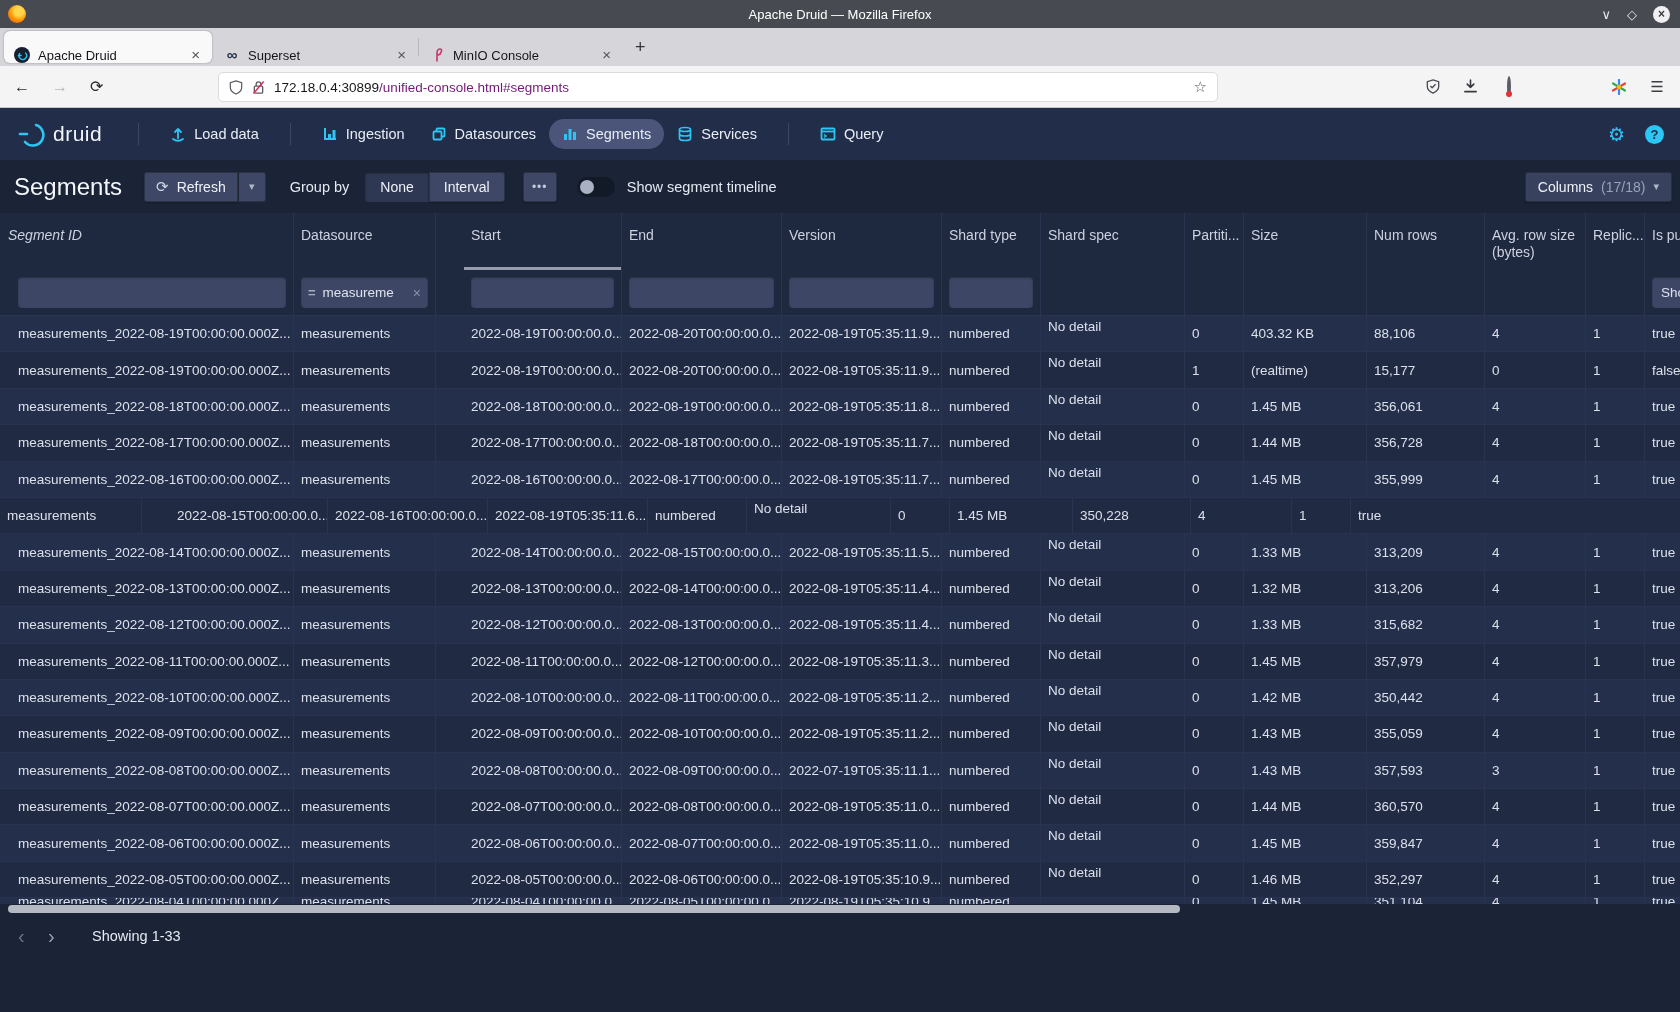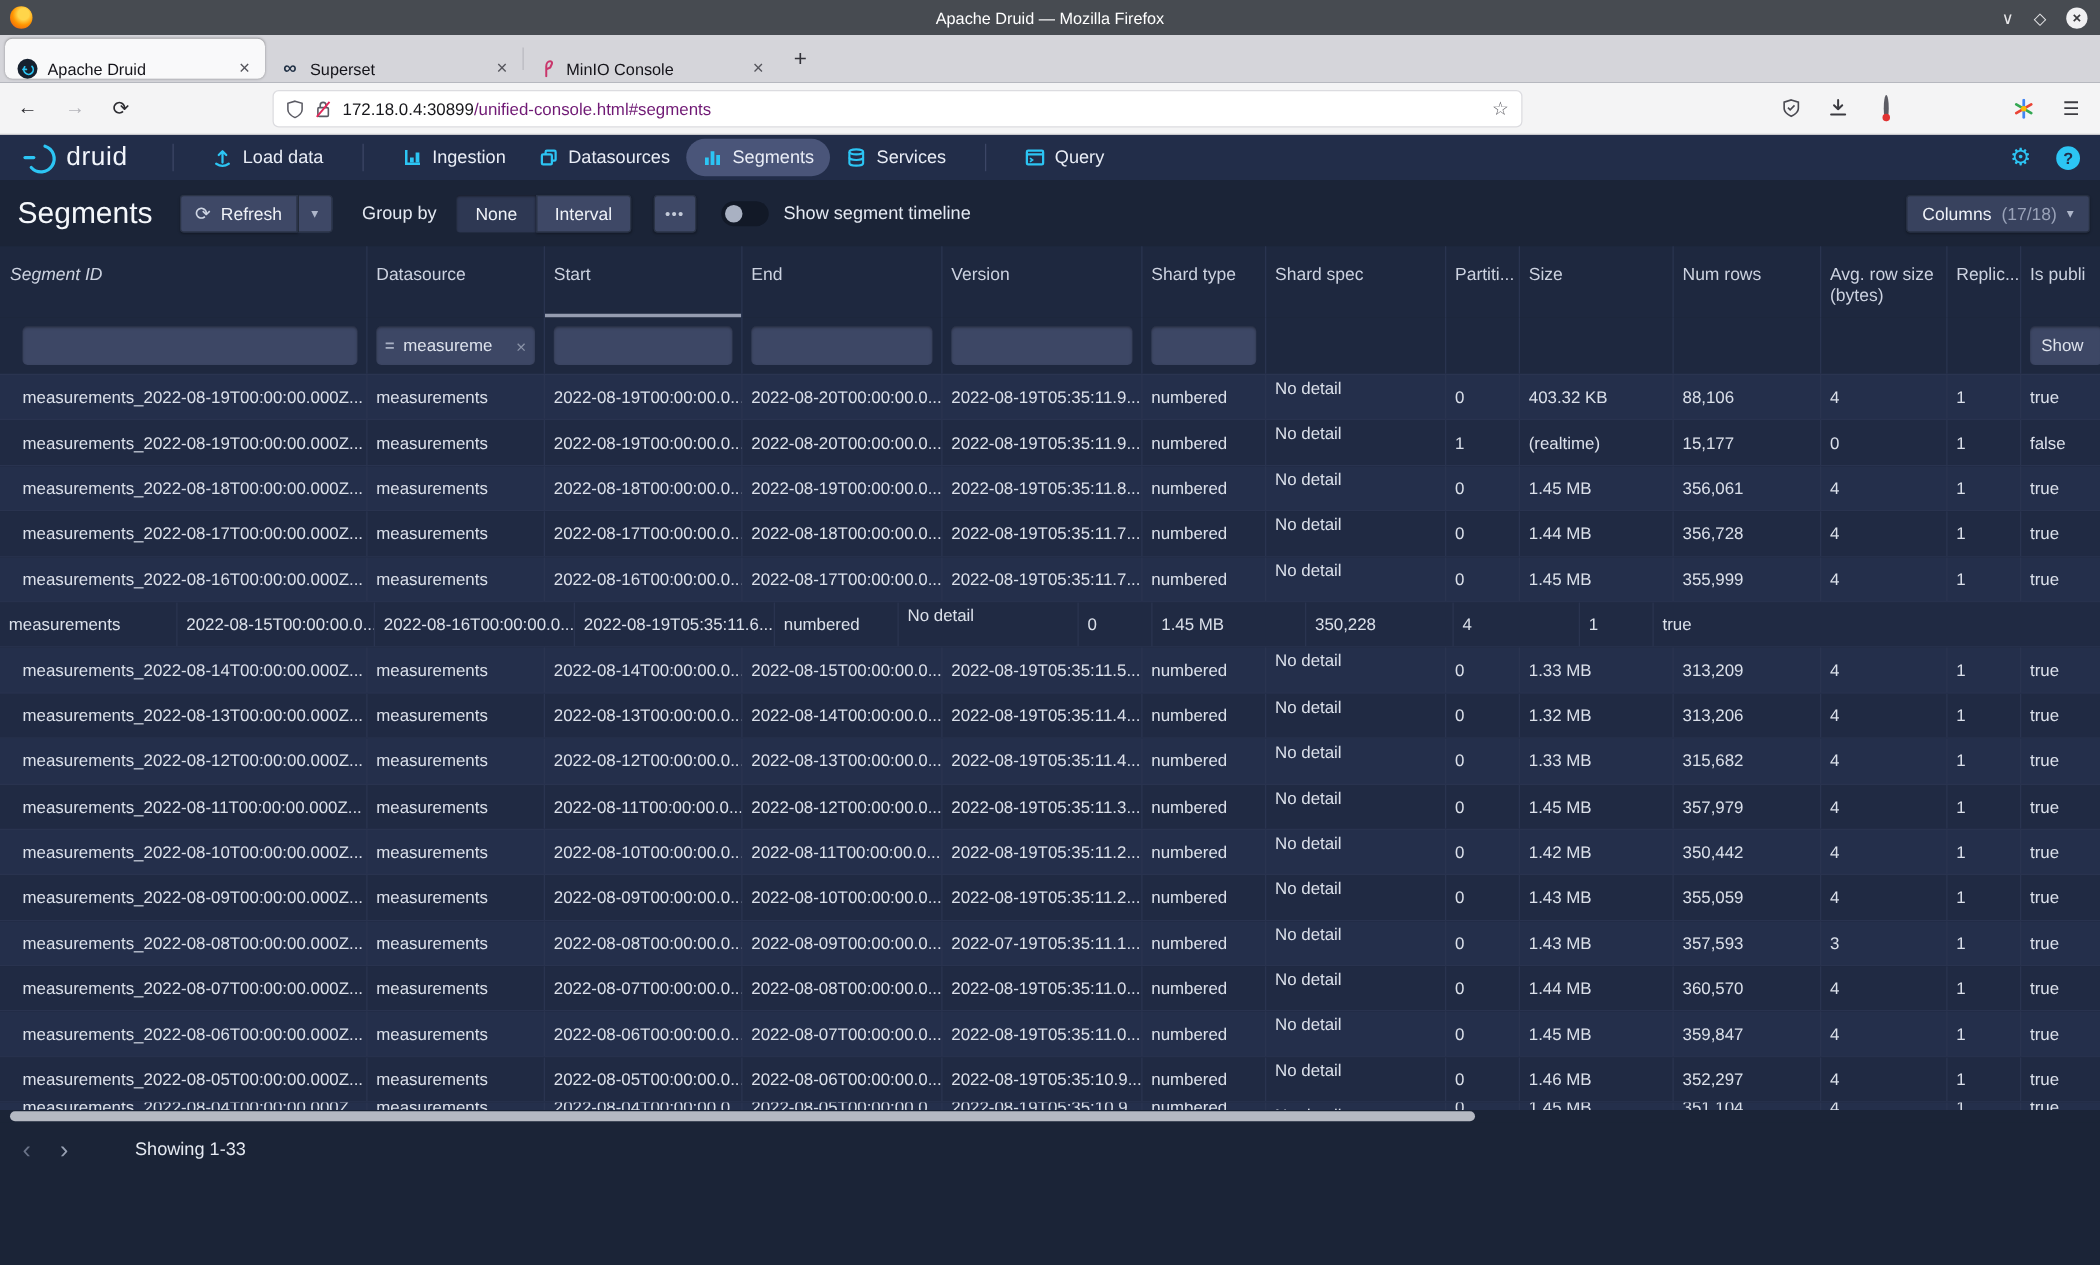--- a/index.html
+++ b/index.html
@@ -56,21 +56,21 @@
   .cookie-icon { width:15px; height:15px; border-radius:50%; background:#b5773f;
     box-shadow:inset -2px -2px 0 #8d5526, inset 3px 2px 0 #cf9a5e; }
   .ublock-icon { width:14px; height:15px; background:#7c1420;
     clip-path:polygon(0 0,100% 0,100% 55%,50% 100%,0 55%); }
   .ext-icon { width:15px; height:15px; border-radius:50%; border:2px solid #5c5c64; position:relative; }
   .ext-icon::after { content:""; position:absolute; right:-3px; bottom:-2px; width:6px; height:6px;
     border-radius:50%; background:#e13333; }
 
   
   .druid-nav {
-    height:36px; background:#222d49; display:flex; align-items:center;
+    height:52px; background:#222d49; display:flex; align-items:center;
     color:#e9edf6; font-size:14.5px; padding:0 16px;
   }
   .brand { display:flex; align-items:center; gap:7px; margin-right:18px; }
   .brand-word { font-size:21px; color:#f2f5fb; letter-spacing:.5px; }
   .nav-sep { width:1px; height:22px; background:#3c4666; margin:0 18px; }
   .nav-item { display:flex; align-items:center; gap:8px; padding:0 13px; height:30px; border-radius:15px; }
   .nav-item.active { background:#4a5579; }
   .nav-right { margin-left:auto; display:flex; align-items:center; gap:20px; }
   .gear { color:#2cc5f4; font-size:19px; }
   .help-circle { width:19px; height:19px; border-radius:50%; background:#2cc5f4; color:#222d49;
@@ -99,21 +99,21 @@
   .toggle { width:38px; height:20px; border-radius:10px; background:#121927; margin-left:20px; position:relative; }
   .toggle-knob { position:absolute; left:3px; top:3px; width:14px; height:14px; border-radius:50%; background:#a9b1c2; }
   .toggle-label { margin-left:12px; font-size:14.5px; color:#e4e9f2; }
   .columns-btn { margin-left:auto; margin-right:8px; padding:0 13px; gap:8px; background:#38425e; }
   .columns-count { color:#99a2b8; }
 
   
   .table { position:relative; width:1680px; }
   .thead, .frow, .trow { display:flex; width:1707px; }
   .hcell, .fcell, .cell { border-right:1px solid #2a3450; flex:none; overflow:hidden; white-space:nowrap; }
-  .c0{width:294px;} .c1{width:142px;} .c2{width:158px;} .c3{width:160px;} .c4{width:160px;}
+  .c0{width:294px;} .c1{width:142px;} .c2{width:158px;margin-left:28px;} .c3{width:160px;} .c4{width:160px;}
   .c5{width:99px;} .c6{width:144px;} .c7{width:59px;} .c8{width:123px;} .c9{width:118px;}
   .c10{width:101px;} .c11{width:59px;} .c12{width:91px; border-right:none;}
   .thead { height:57px; background:#1e283f; }
   .hcell { padding:14px 6px 0 7px; font-size:14px; color:#ccd2e0; position:relative; white-space:normal; line-height:17px; }
   .hcell.c0 { padding-left:8px;font-style:italic; }
   .hcell.sorted::after { content:""; position:absolute; left:0; right:0; bottom:0; height:3px; background:#959cb0; }
   .frow { height:46px; background:#1e283f; border-bottom:1px solid #2a3450; }
   .fcell { padding:7px; }
   .filter-input { width:100%; height:31px; background:#3d4765; border-radius:4px;
     box-shadow:inset 0 1px 2px rgba(0,0,0,.35); }
@@ -133,21 +133,21 @@
   .cell { padding:0 6px 0 7px; font-size:13.5px; color:#dbe0ea; display:flex; align-items:center; }
   .cell.c0 { padding-left:18px; }
   .cell.top { align-items:flex-start; padding-top:3px; }
   .hscroll-track { height:10px; position:relative; background:#1b2437; }
   .hscroll-thumb { position:absolute; left:8px; top:1px; width:1172px; height:8px; border-radius:4px; background:#b5b9c2; }
 
   
   .pager { height:44px; display:flex; align-items:center; padding-left:18px; color:#e6eaf2; font-size:14.5px; }
   .pager-prev { color:#6a7388; font-size:20px; width:30px; }
   .pager-next { color:#98a1b3; font-size:20px; width:30px; }
-  .pager-text { margin-left:30px; }
+  .pager-text { margin-left:14px; }
 
   svg { display:block; }
 </style>
 </head>
 <body>
 
 <div class="titlebar">
   <div class="ff-logo"></div>
   <div class="win-title">Apache Druid — Mozilla Firefox</div>
   <div class="win-controls">

